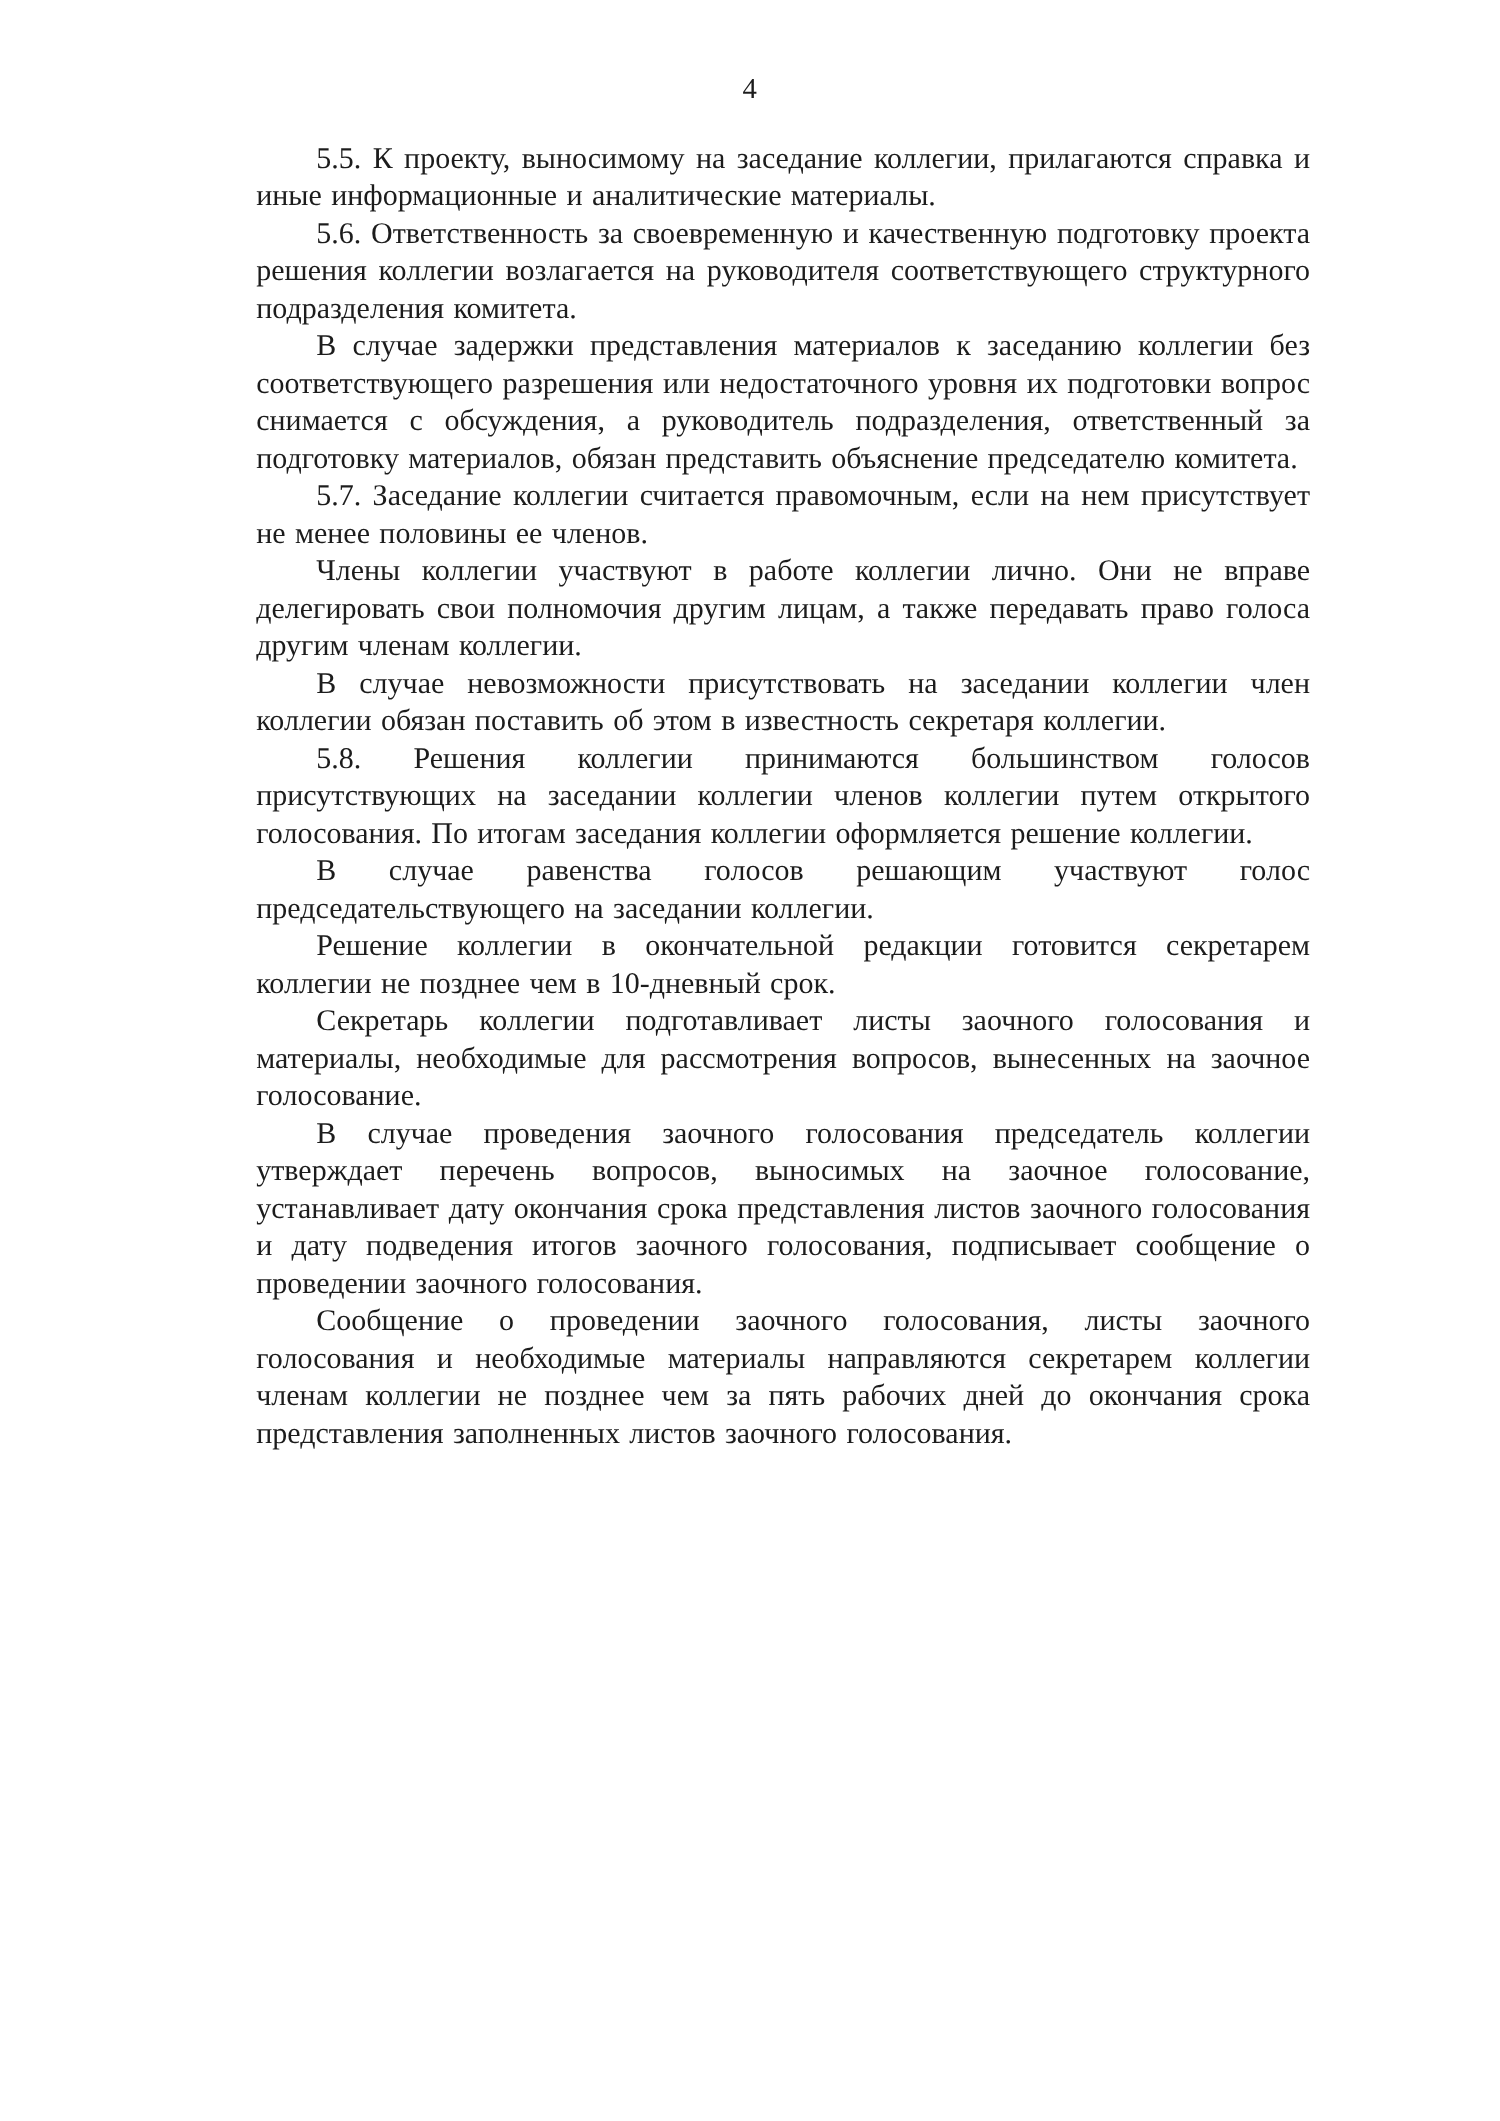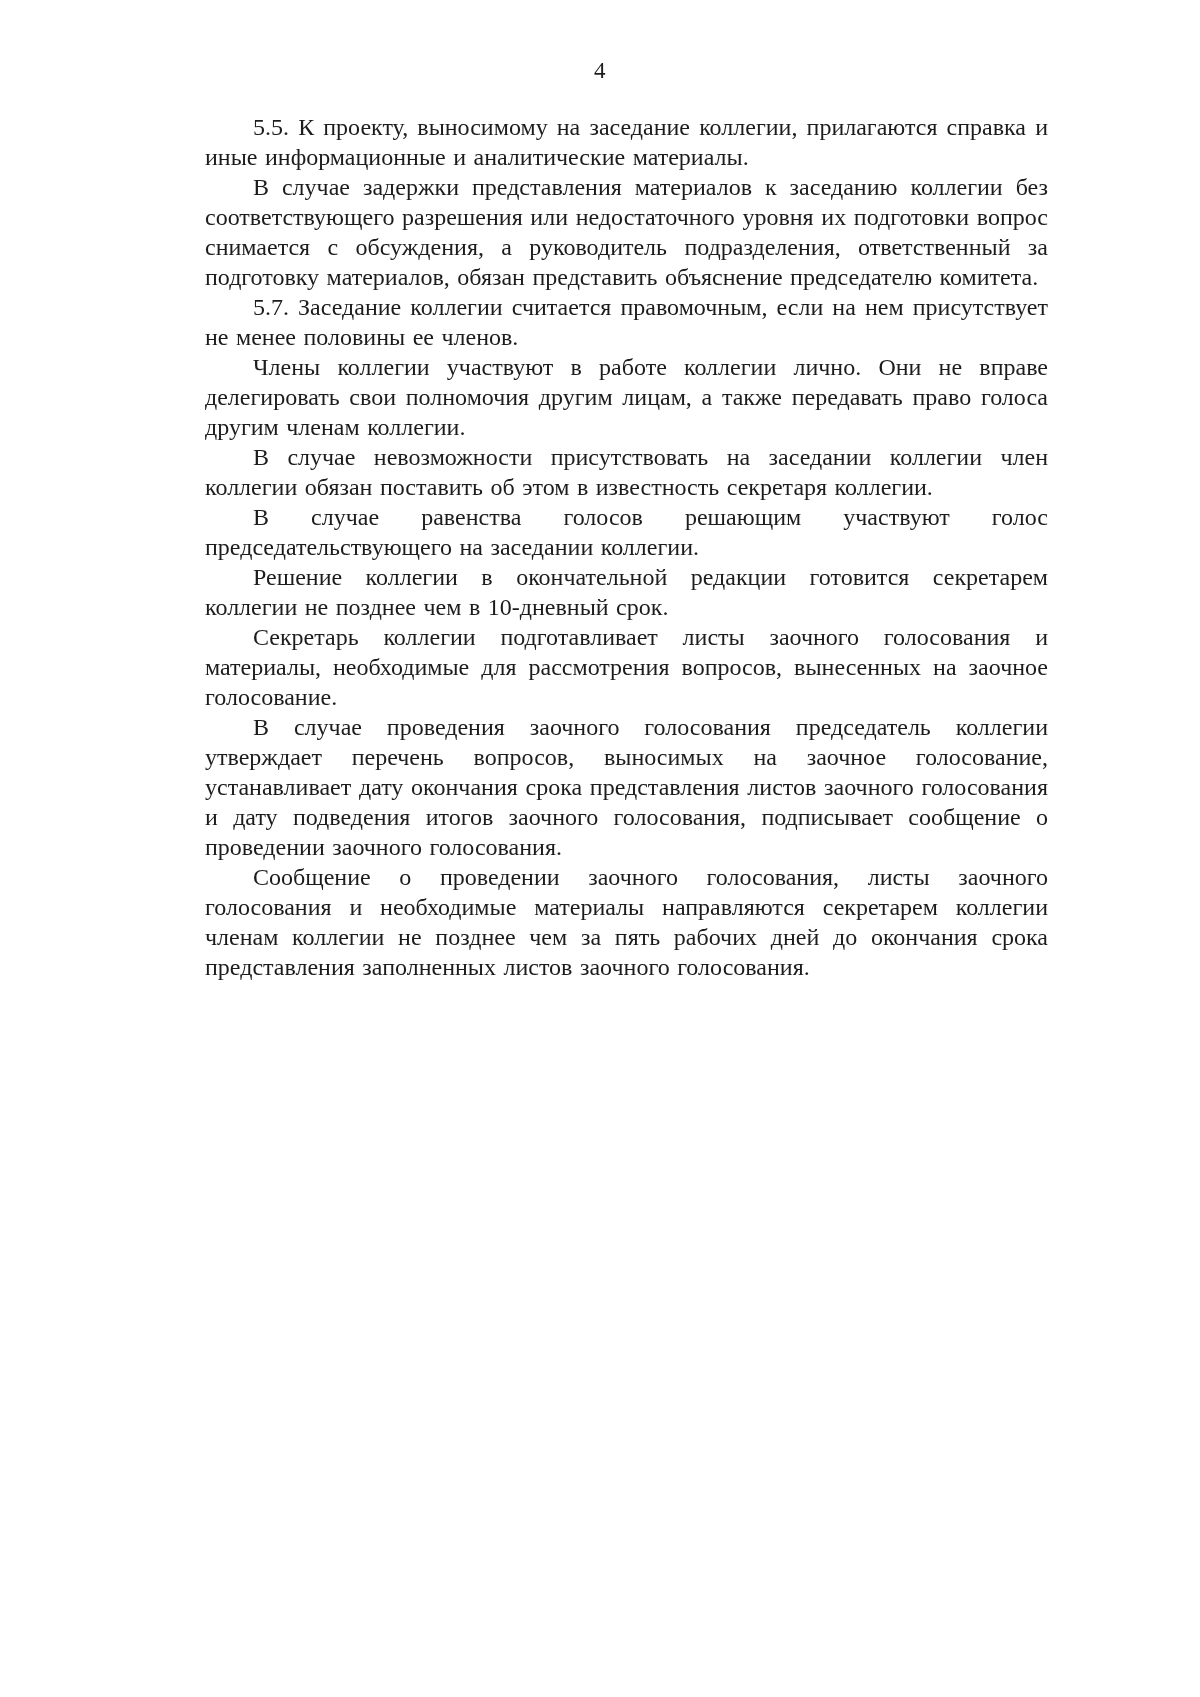--- a/index.html
+++ b/index.html
@@ -44,23 +44,25 @@
   }
 </style>
 </head>
 <body>
 
 <div class="page">
   <div class="page-number">4</div>
 
   <div class="content">
     <p>5.5. К проекту, выносимому на заседание коллегии, прилагаются справка и иные информационные и аналитические материалы.</p>
+    <p>5.6. Ответственность за своевременную и качественную подготовку проекта решения коллегии возлагается на руководителя соответствующего структурного подразделения комитета.</p>
     <p>В случае задержки представления материалов к заседанию коллегии без соответствующего разрешения или недостаточного уровня их подготовки вопрос снимается с обсуждения, а руководитель подразделения, ответственный за подготовку материалов, обязан представить объяснение председателю комитета.</p>
     <p>5.7. Заседание коллегии считается правомочным, если на нем присутствует не менее половины ее членов.</p>
     <p>Члены коллегии участвуют в работе коллегии лично. Они не вправе делегировать свои полномочия другим лицам, а также передавать право голоса другим членам коллегии.</p>
     <p>В случае невозможности присутствовать на заседании коллегии член коллегии обязан поставить об этом в известность секретаря коллегии.</p>
+    <p>5.8. Решения коллегии принимаются большинством голосов присутствующих на заседании коллегии членов коллегии путем открытого голосования. По итогам заседания коллегии оформляется решение коллегии.</p>
     <p>В случае равенства голосов решающим участвуют голос председательствующего на заседании коллегии.</p>
     <p>Решение коллегии в окончательной редакции готовится секретарем коллегии не позднее чем в 10-дневный срок.</p>
     <p>Секретарь коллегии подготавливает листы заочного голосования и материалы, необходимые для рассмотрения вопросов, вынесенных на заочное голосование.</p>
     <p>В случае проведения заочного голосования председатель коллегии утверждает перечень вопросов, выносимых на заочное голосование, устанавливает дату окончания срока представления листов заочного голосования и дату подведения итогов заочного голосования, подписывает сообщение о проведении заочного голосования.</p>
     <p>Сообщение о проведении заочного голосования, листы заочного голосования и необходимые материалы направляются секретарем коллегии членам коллегии не позднее чем за пять рабочих дней до окончания срока представления заполненных листов заочного голосования.</p>
   </div>
 </div>
 
 </body></html>

